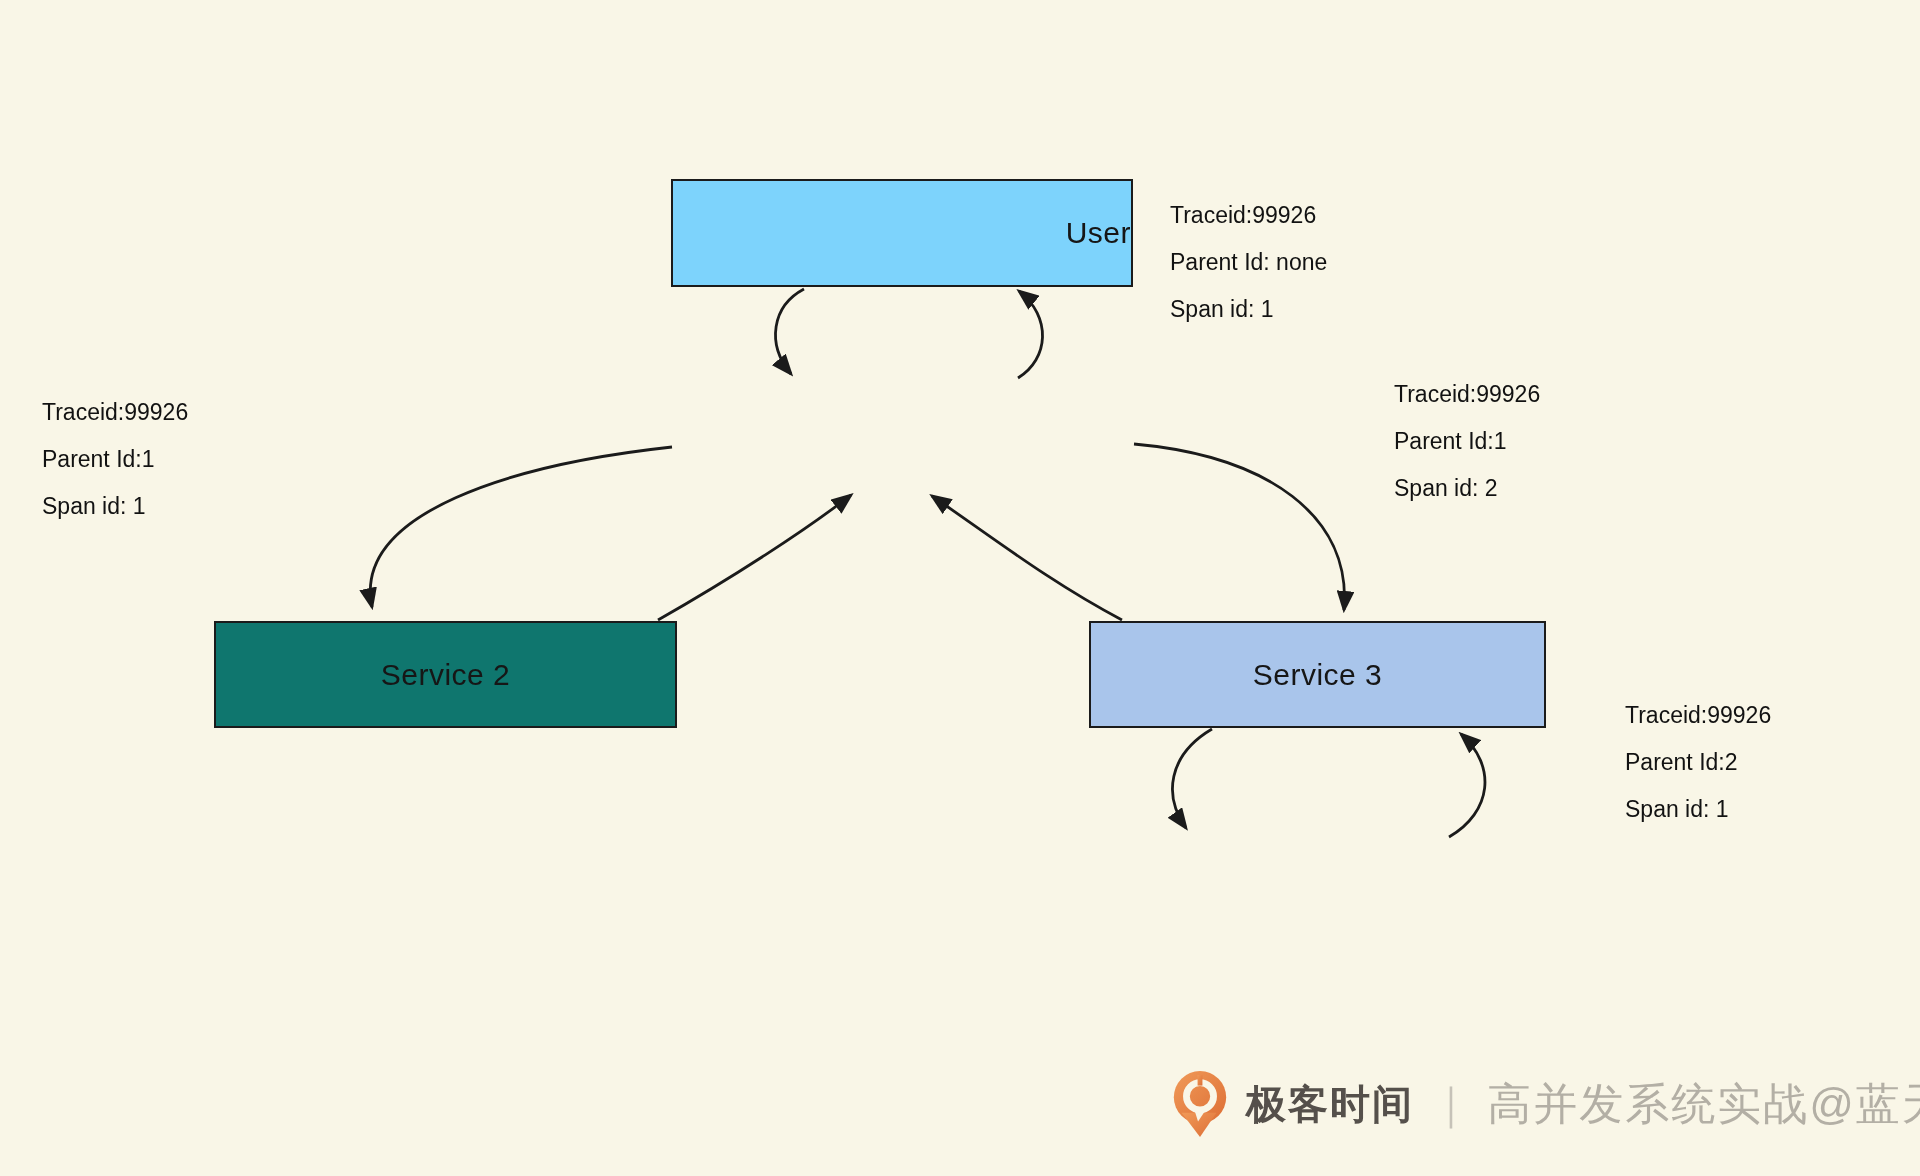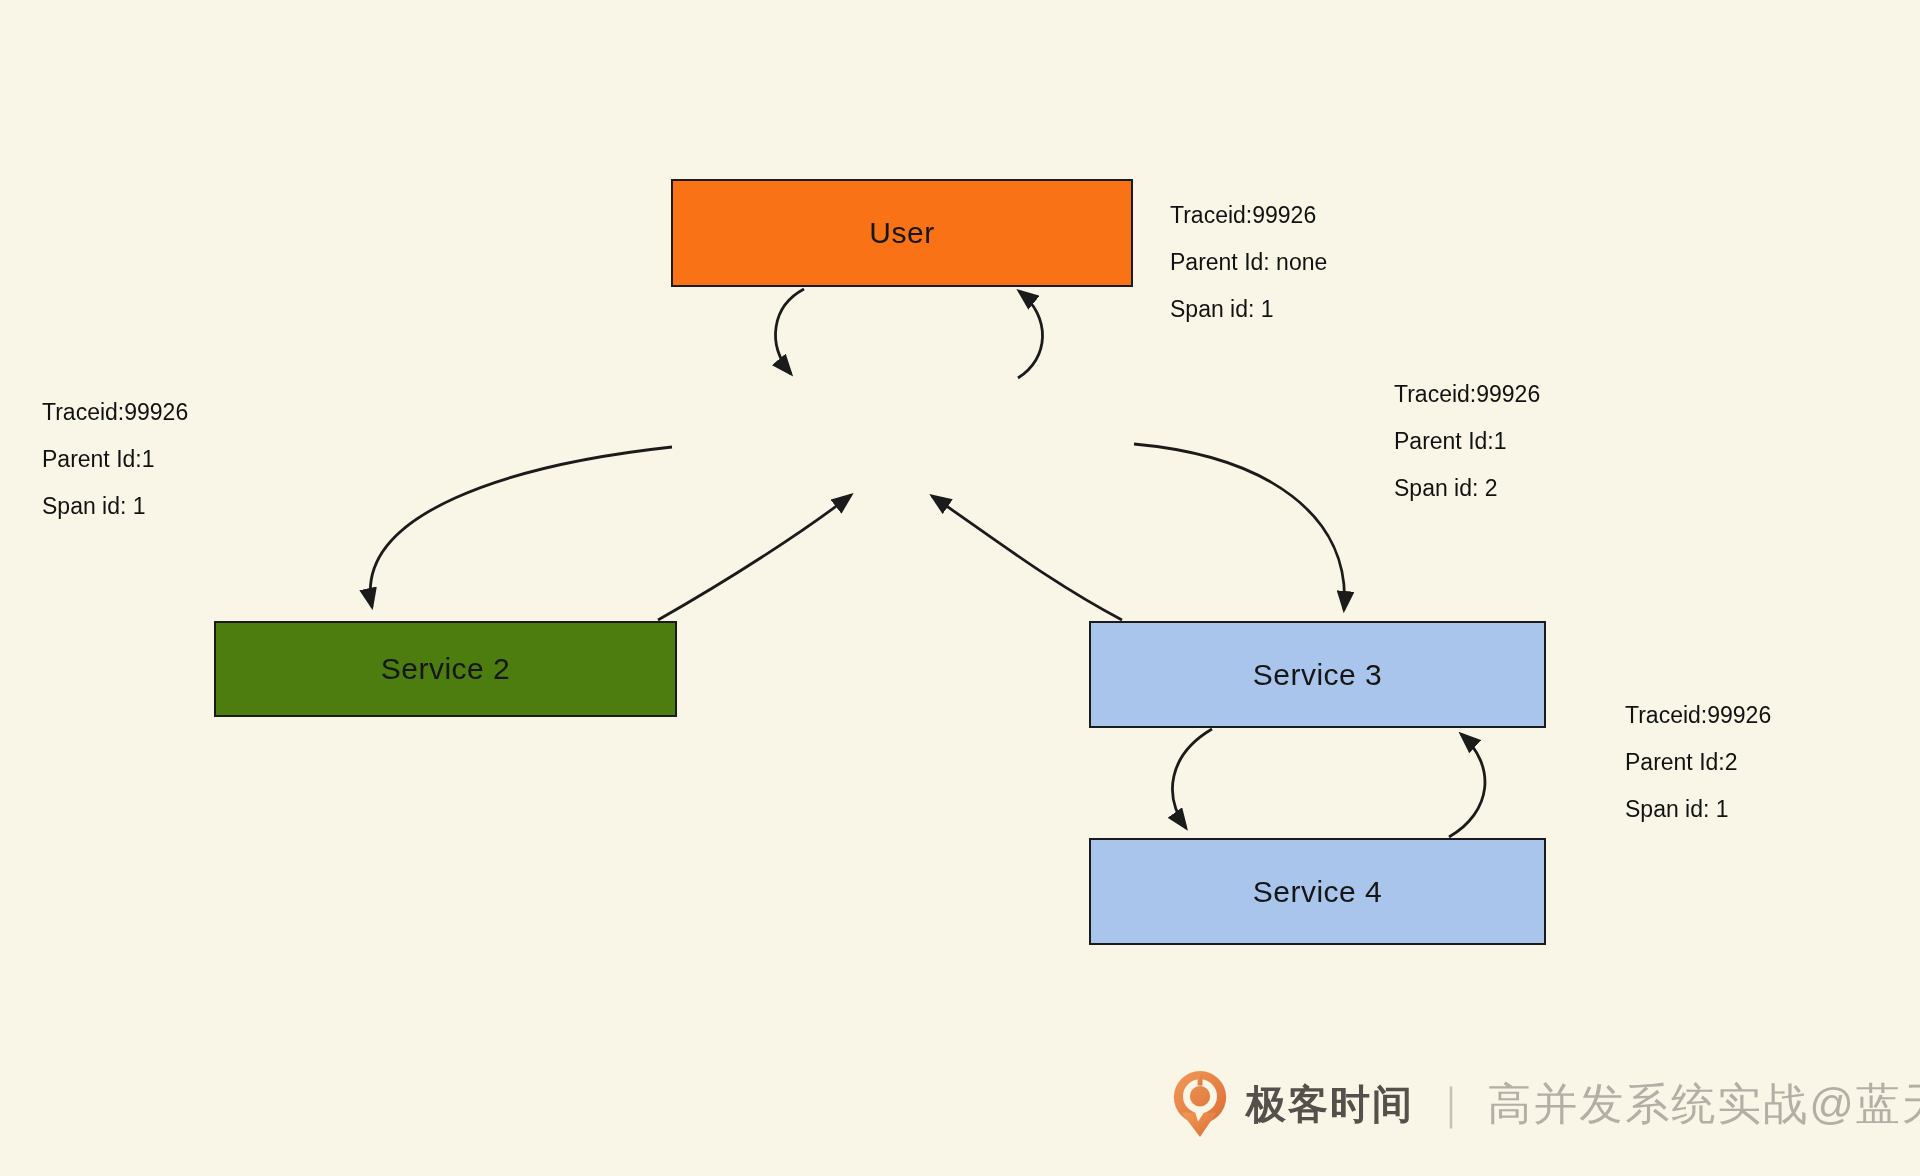--- a/index.html
+++ b/index.html
@@ -24,23 +24,23 @@
     position: absolute;
     border: 2.5px solid #1B1B1B;
     box-sizing: border-box;
     display: flex;
     align-items: center;
     justify-content: center;
     font-size: 30px;
     color: #161616;
     letter-spacing: 0.5px;
   }
-  .node-user    { left: 671px;  top: 179px; width: 462px; height: 108px; background: #f97316; }
+  .node-user    { left: 671px;  top: 179px; width: 462px; height: 108px; background: #7dd3fc; justify-content: flex-end; }
   .node-s1      { left: 671px;  top: 381px; width: 462px; height: 108px; background: #A9C5EB; }
-  .node-s2      { left: 214px;  top: 621px; width: 463px; height: 96px; background: #4d7c0f; justify-content: center; }
+  .node-s2      { left: 214px;  top: 621px; width: 463px; height: 107px; background: #0f766e; justify-content: center; }
   .node-s3      { left: 1089px; top: 621px; width: 457px; height: 107px; background: #A9C5EB; text-align: right; }
   .node-s4      { left: 1089px; top: 838px; width: 457px; height: 107px; background: #A9C5EB; }
   .anno {
     position: absolute;
     font-size: 23px;
     line-height: 47px;
     color: #121212;
     white-space: nowrap;
   }
   .anno-user { left: 1170px; top: 192px; }
@@ -102,23 +102,20 @@
 
   <div class="node node-user">
     <span>User</span>
   </div>
   <div class="node node-s2">
     <span>Service 2</span>
   </div>
   <div class="node node-s3">
     <span>Service 3</span>
   </div>
-  <div class="node node-s4">
-    <span>Service 4</span>
-  </div>
 
   <div class="anno anno-user">
     <div>Traceid:99926</div>
     <div>Parent Id: none</div>
     <div>Span id: 1</div>
   </div>
   <div class="anno anno-s2">
     <div>Traceid:99926</div>
     <div>Parent Id:1</div>
     <div>Span id: 1</div>

